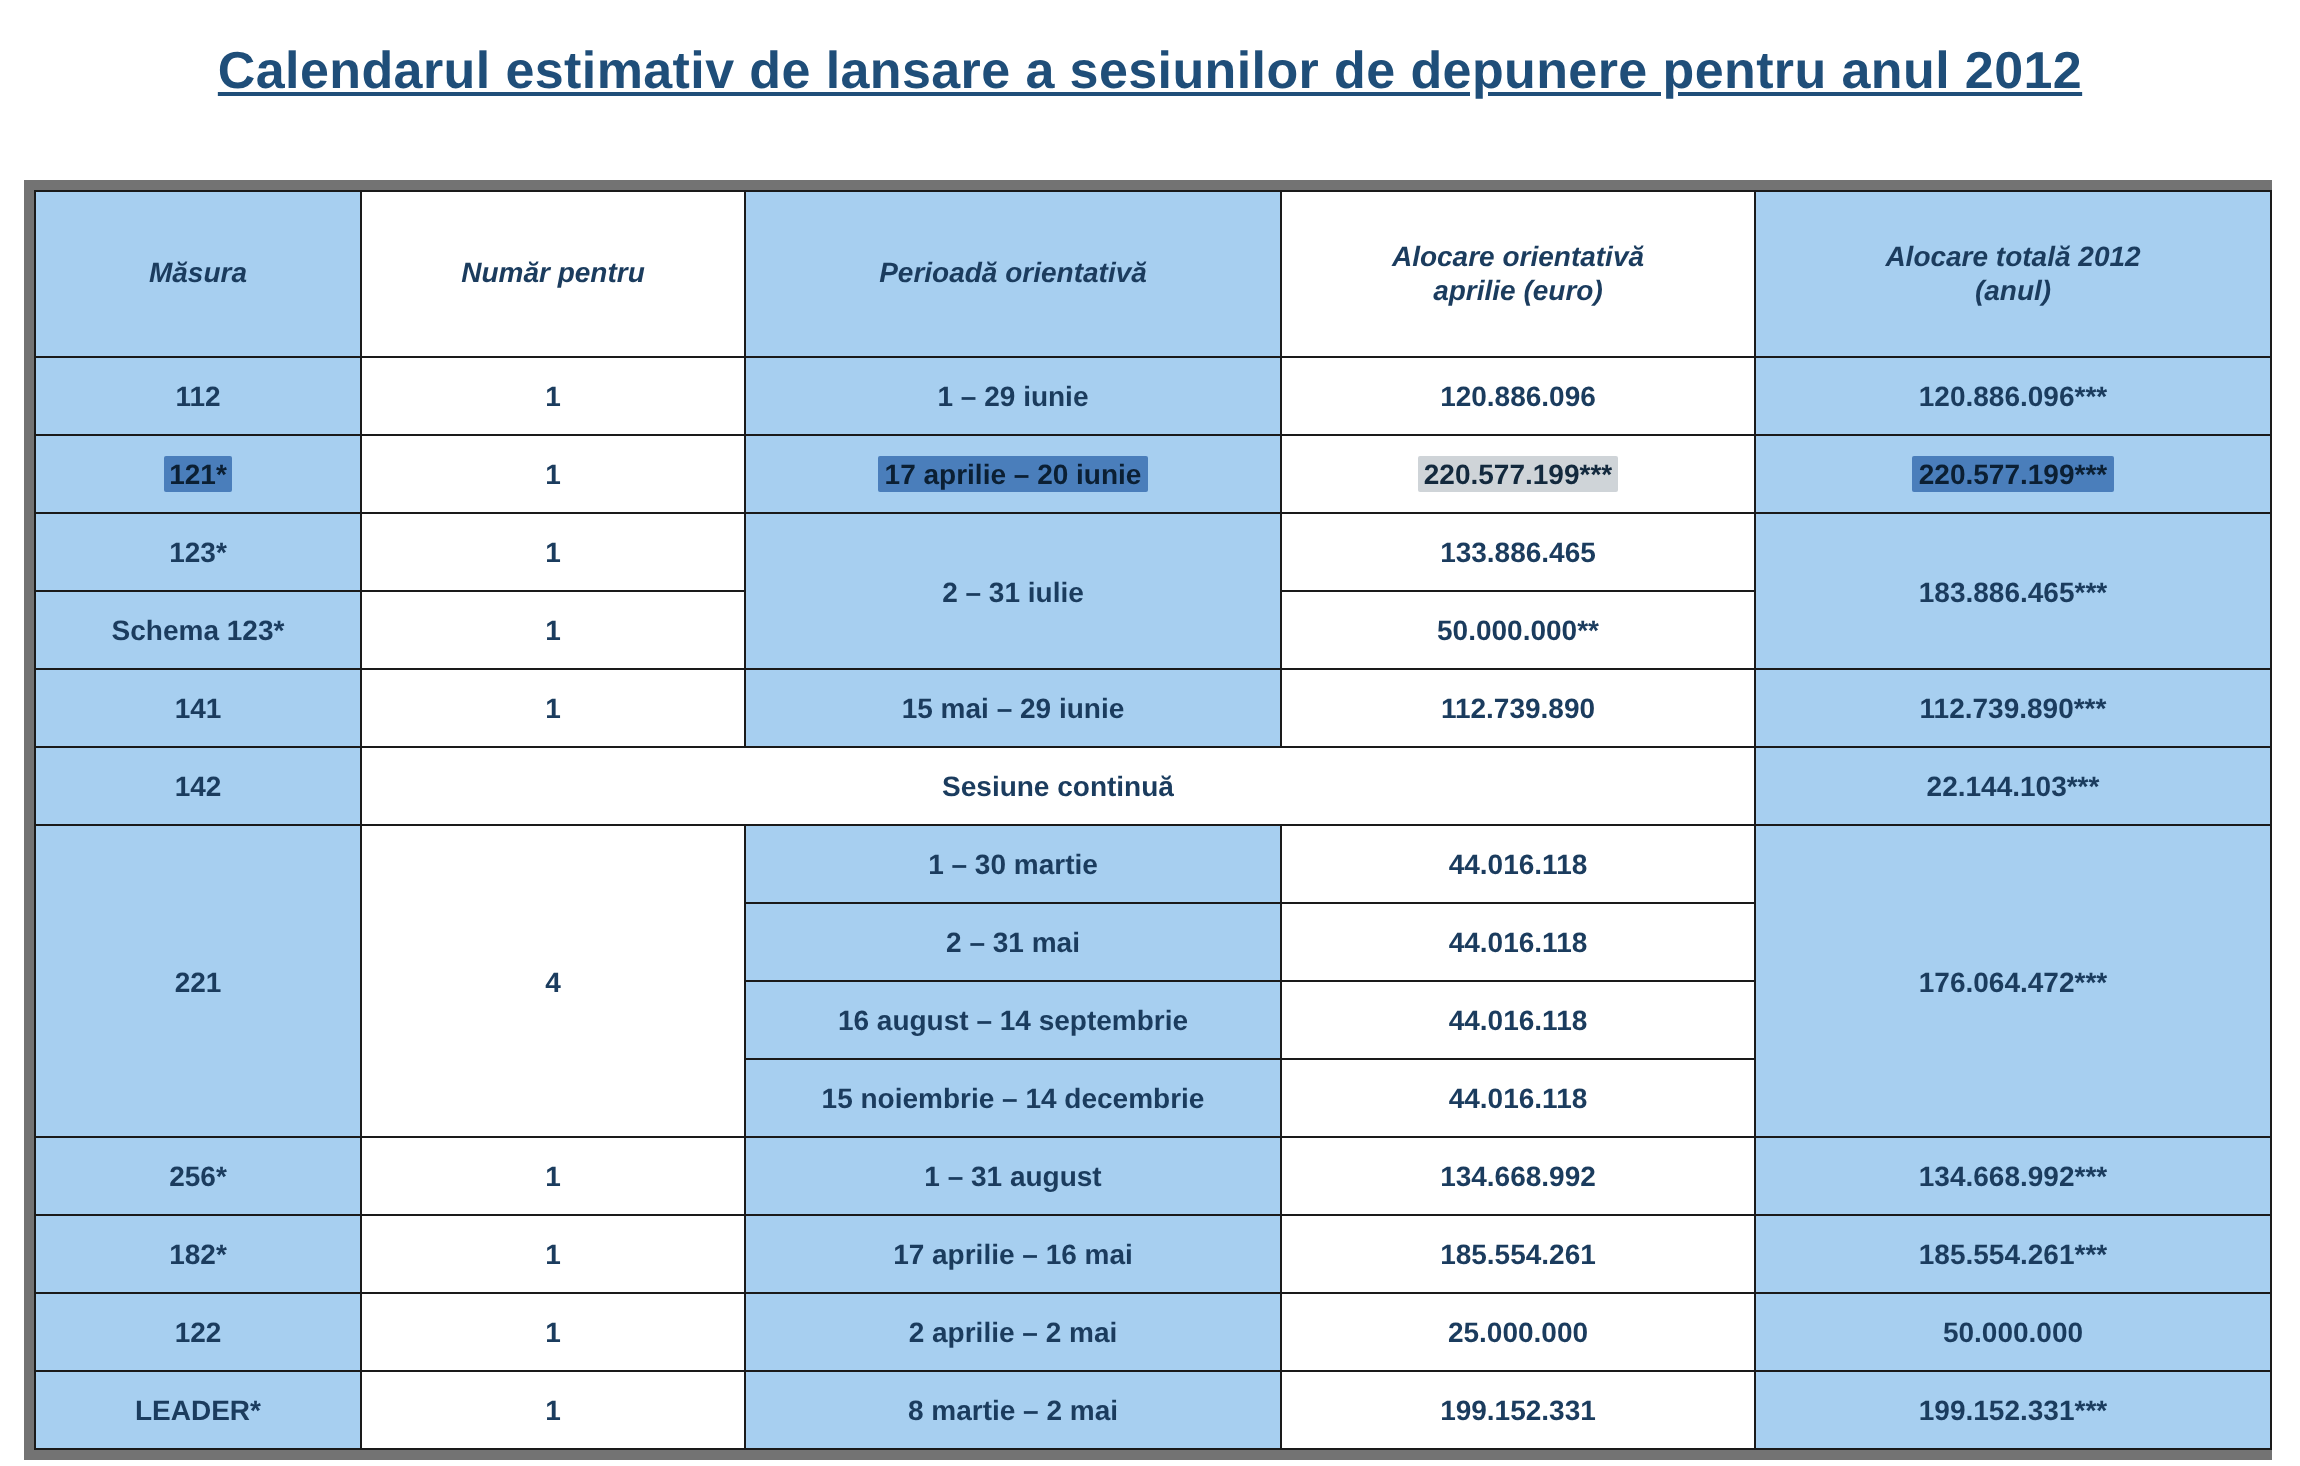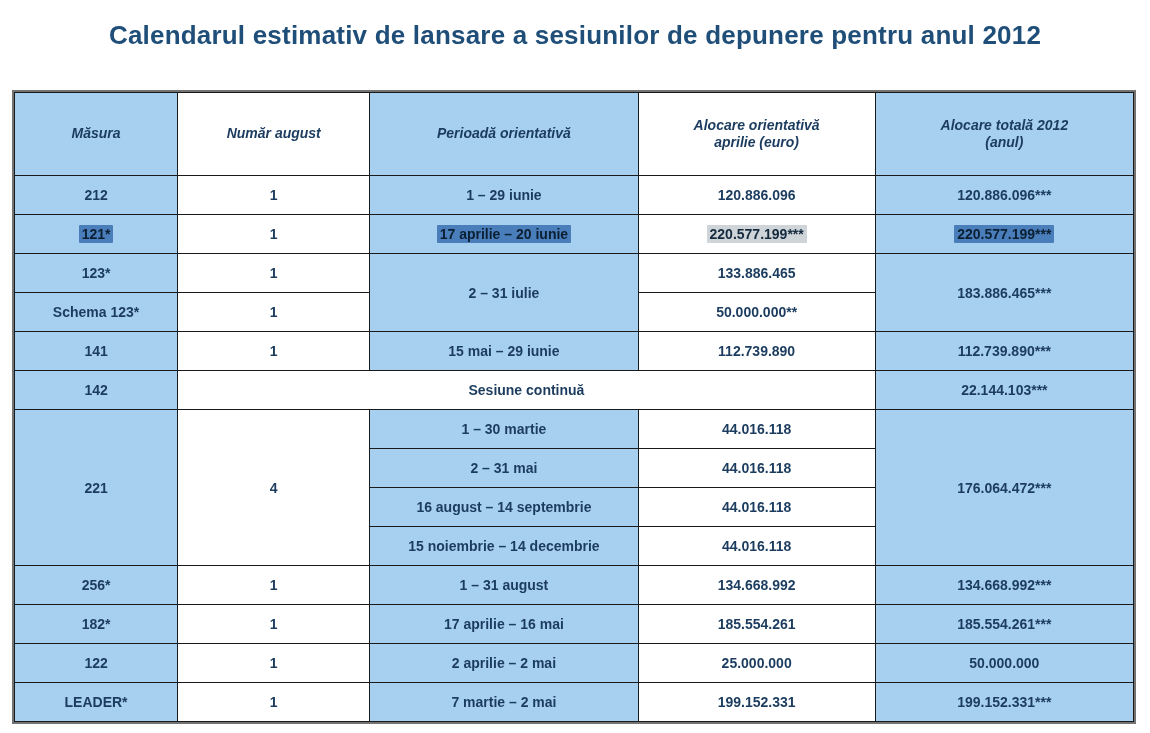--- a/index.html
+++ b/index.html
@@ -25,28 +25,29 @@
   #doc-title {
     text-align: center;
     font-size: 26px;
     font-weight: bold;
     color: #1f4e79;
     letter-spacing: 0.2px;
     padding-top: 20px;
     padding-bottom: 0px;
     line-height: 1.2;
     font-family: "Liberation Sans", sans-serif;
+    text-decoration: underline;
   }
 
   #table-wrap {
     position: absolute;
     left: 12px;
     top: 90px;
     width: 1124px;
-    border: 2px solid #737373;
+    border: 5px solid #737373;
     box-sizing: border-box;
     background: #ffffff;
   }
 
   table.cal {
     border-collapse: collapse;
     width: 100%;
     table-layout: fixed;
     background: #ffffff;
   }
@@ -116,37 +117,37 @@
         <col class="c-masura">
         <col class="c-sesiuni">
         <col class="c-perioada">
         <col class="c-aloc-ind">
         <col class="c-aloc-tot">
       </colgroup>
 
       <thead>
         <tr>
           <th class="bg-blue">Măsura</th>
-          <th class="bg-white">Număr august</th>
+          <th class="bg-white">Număr pentru</th>
           <th class="bg-blue">Perioadă orientativă</th>
           <th class="bg-white">
             <span>Alocare orientativă</span><br>
             <span>aprilie (euro)</span>
           </th>
           <th class="bg-blue">
             <span>Alocare totală 2012</span><br>
             <span>(anul)</span>
           </th>
         </tr>
       </thead>
 
       <tbody>
 
         <tr>
-          <td class="bg-blue">212</td>
+          <td class="bg-blue">112</td>
           <td class="bg-white">1</td>
           <td class="bg-blue">1 – 29 iunie</td>
           <td class="bg-white">120.886.096</td>
           <td class="bg-blue">120.886.096***</td>
         </tr>
 
         <tr>
           <td class="bg-blue">
             <span class="sel">121*</span>
           </td>
@@ -230,21 +231,21 @@
           <td class="bg-blue">122</td>
           <td class="bg-white">1</td>
           <td class="bg-blue">2 aprilie – 2 mai</td>
           <td class="bg-white">25.000.000</td>
           <td class="bg-blue">50.000.000</td>
         </tr>
 
         <tr>
           <td class="bg-blue">LEADER*</td>
           <td class="bg-white">1</td>
-          <td class="bg-blue">7 martie – 2 mai</td>
+          <td class="bg-blue">8 martie – 2 mai</td>
           <td class="bg-white">199.152.331</td>
           <td class="bg-blue">199.152.331***</td>
         </tr>
 
       </tbody>
     </table>
   </div>
 
 </div>
 

